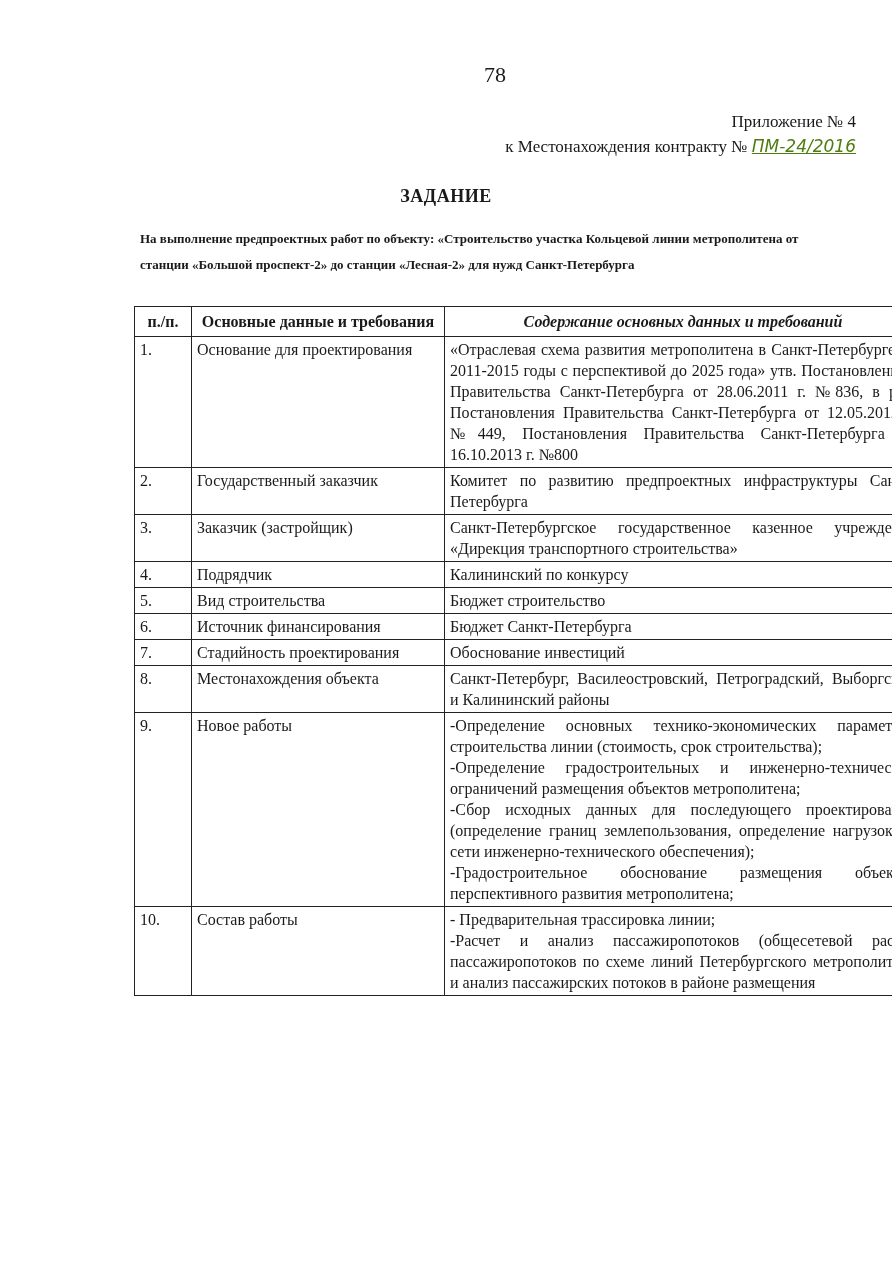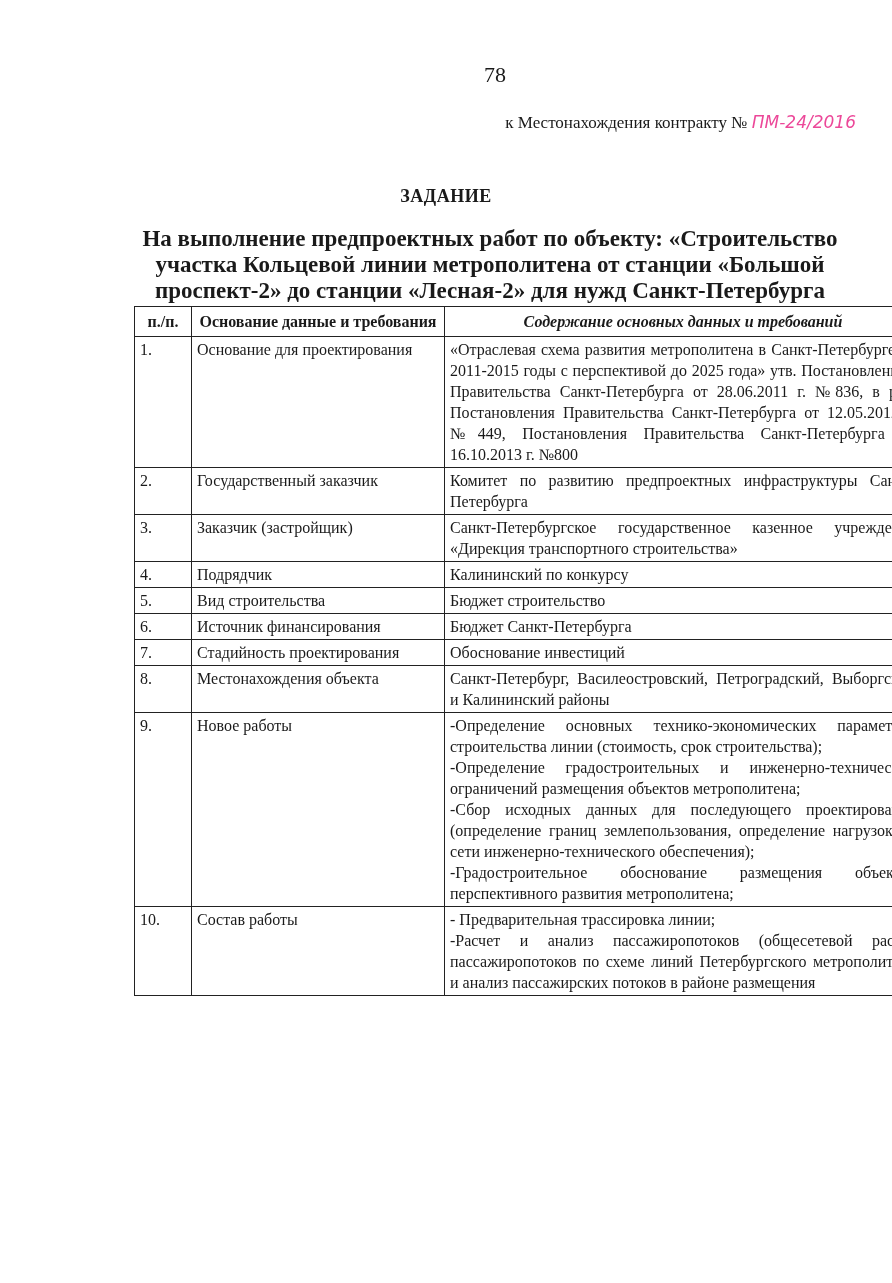--- a/index.html
+++ b/index.html
@@ -2,57 +2,58 @@
 <html><head>
 <meta charset="utf-8">
 <style>
   html, body { margin: 0; padding: 0; background: #ffffff; }
   body {
     width: 892px; height: 1283px; position: relative; overflow: hidden;
     font-family: "Liberation Serif", "DejaVu Serif", serif; color: #1a1a1a;
   }
   .page-number { position: absolute; left: 484px; top: 62px; font-size: 22px; }
   .appendix { position: absolute; right: 36px; top: 110px; text-align: right; font-size: 17px; line-height: 24px; }
-  .appendix .hand { font-family: "DejaVu Sans", sans-serif; font-style: italic; color: #ec4899; }
+  .appendix .hand { font-family: "DejaVu Sans", sans-serif; font-style: italic; color: #4d7c0f; text-decoration: underline; }
   .title { position: absolute; left: 0; width: 100%; top: 186px; text-align: center; font-weight: bold; font-size: 18px; letter-spacing: 0.5px; }
-  .subtitle { position: absolute; left: 140px; width: 700px; top: 226px; text-align: center; font-weight: bold; font-size: 23px; line-height: 26px; }
+  .subtitle { position: absolute; left: 140px; width: 700px; top: 226px; text-align: left; font-weight: bold; font-size: 13px; line-height: 26px; }
   table.req {
     position: absolute; left: 134px; top: 306px; width: 788px;
     border-collapse: collapse; font-size: 16px; line-height: 21px;
   }
   table.req td, table.req th {
     border: 1.3px solid #222; vertical-align: top; padding: 2px 5px;
   }
   table.req th { font-weight: bold; text-align: center; vertical-align: middle; padding: 4px 6px; }
   table.req th.c3 { font-style: italic; }
   .c1 { width: 44px; }
   .c2 { width: 240px; }
   .c3 { text-align: justify; }
   .c3 p { margin: 0; text-align: justify; }
 </style>
 </head>
 <body>
 
 <div class="page-number">78</div>
 
 <div class="appendix">
+  <div>Приложение № 4</div>
   <div>
     <span>к Местонахождения контракту №</span>
     <span class="hand">ПМ-24/2016</span>
   </div>
 </div>
 
 <div class="title">ЗАДАНИЕ</div>
 <div class="subtitle">На выполнение предпроектных работ по объекту: «Строительство участка Кольцевой линии метрополитена от станции «Большой проспект-2» до станции «Лесная-2» для нужд Санкт-Петербурга</div>
 
 <table class="req">
   <thead>
     <tr>
       <th class="c1">п./п.</th>
-      <th class="c2">Основание данные и требования</th>
+      <th class="c2">Основные данные и требования</th>
       <th class="c3">Содержание основных данных и требований</th>
     </tr>
   </thead>
   <tbody>
     <tr>
       <td class="c1">1.</td>
       <td class="c2">Основание для проектирования</td>
       <td class="c3">
           <p>«Отраслевая схема развития метрополитена в Санкт-Петербурге на 2011-2015 годы с перспективой до 2025 года» утв. Постановлением Правительства Санкт-Петербурга от 28.06.2011 г. №836, в ред. Постановления Правительства Санкт-Петербурга от 12.05.2012 г. №449, Постановления Правительства Санкт-Петербурга от 16.10.2013 г. №800</p>
         </td>

